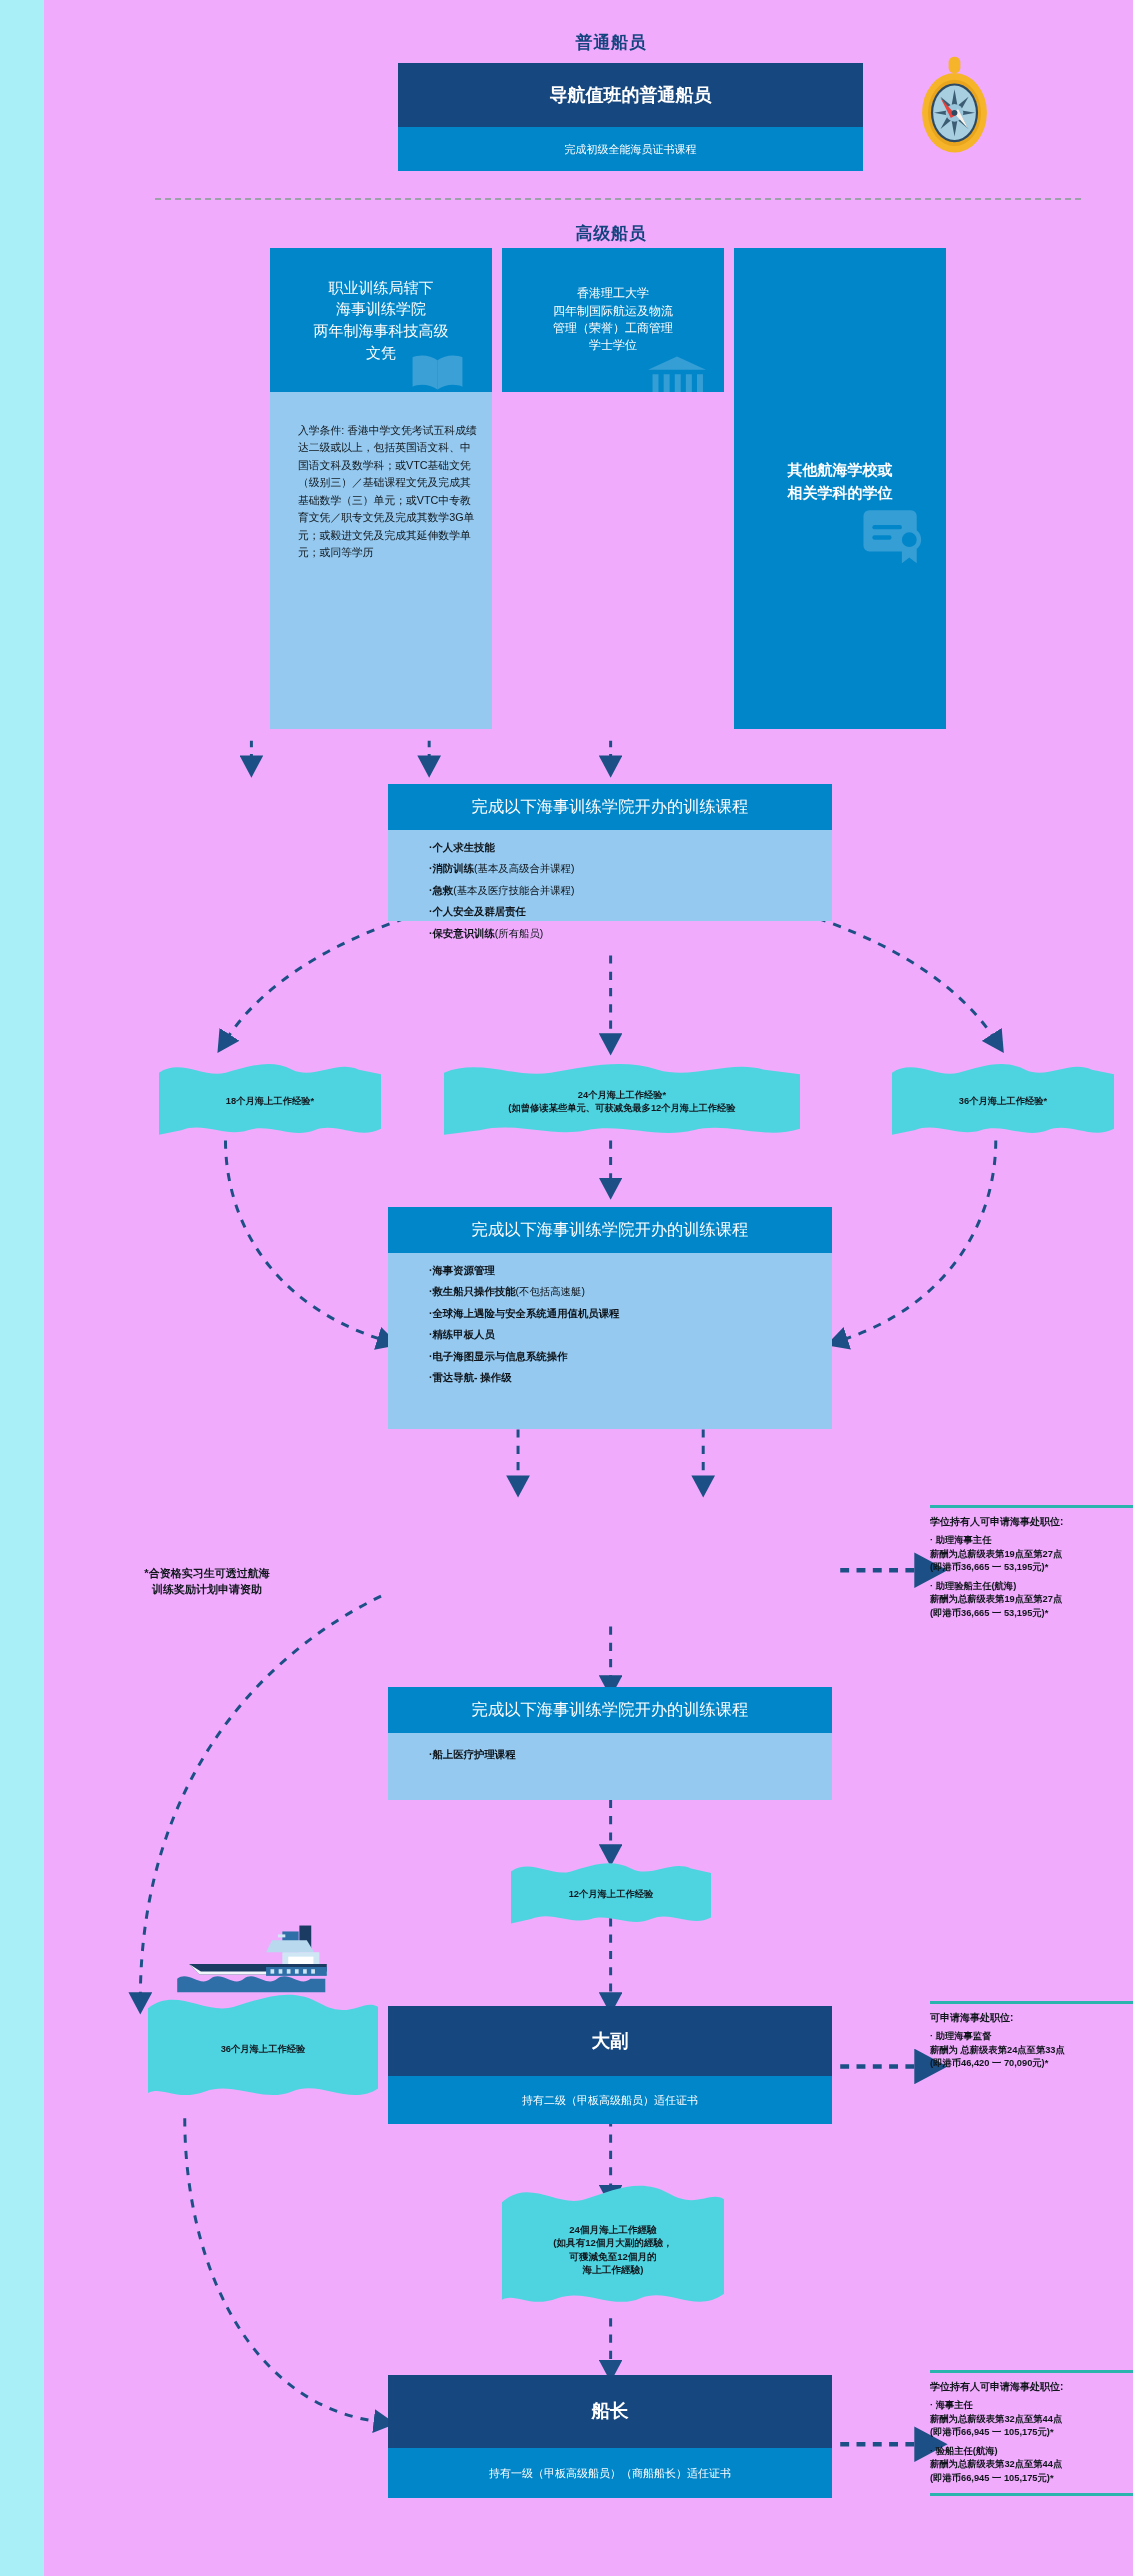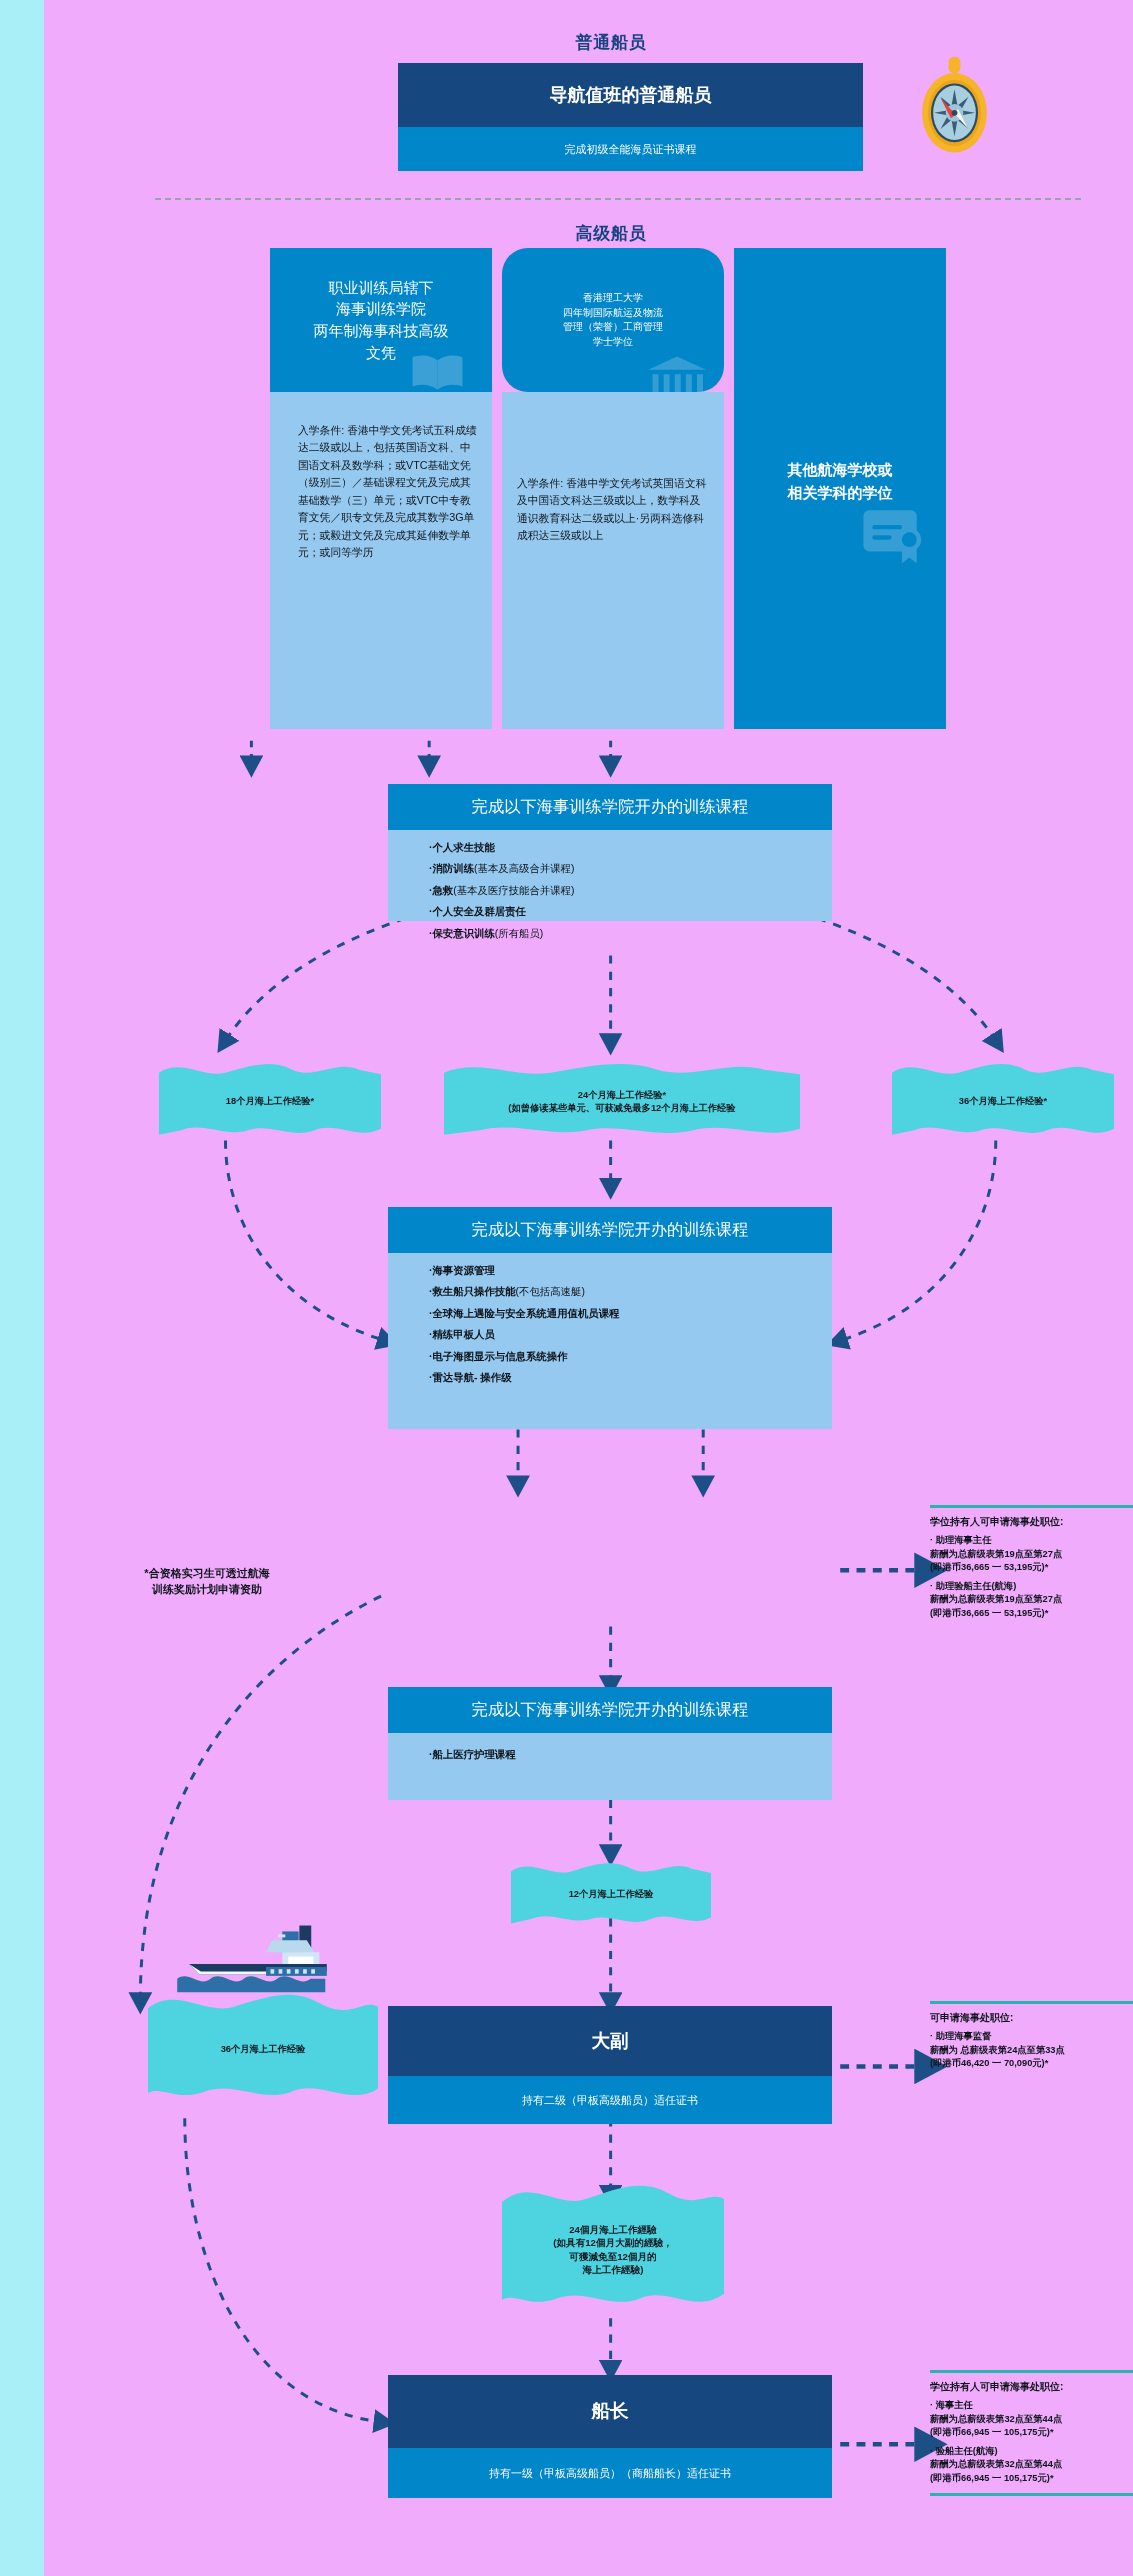--- a/index.html
+++ b/index.html
@@ -239,35 +239,34 @@
 文凭</span>
       <svg width="59" height="44" viewBox="0 0 80 60" style="position:absolute;right:25px;bottom:-1.5px;opacity:.22;">
         <path d="M40,14 C30,6 14,6 6,10 L6,50 C14,46 30,46 40,54 Z" fill="#ffffff"></path>
         <path d="M40,14 C50,6 66,6 74,10 L74,50 C66,46 50,46 40,54 Z" fill="#ffffff"></path>
       </svg>
     </div>
     <div class="edu-body" style="height:337px;padding-left:28px;">入学条件: 香港中学文凭考试五科成绩达二级或以上，包括英国语文科、中国语文科及数学科；或VTC基础文凭（级别三）／基础课程文凭及完成其基础数学（三）单元；或VTC中专教育文凭／职专文凭及完成其数学3G单元；或毅进文凭及完成其延伸数学单元；或同等学历</div>
   </div>
 
   <div class="abs card" style="left:458px;top:248px;width:222px;height:481px;">
-    <div class="card-head-blue" style="height:144px;font-size:10px;white-space:pre-line;position:relative;overflow:hidden;border-radius:26px;">
+    <div class="card-head-blue" style="height:144px;font-size:12px;white-space:pre-line;position:relative;overflow:hidden;">
       <span style="position:relative;z-index:2;">香港理工大学
 四年制国际航运及物流
 管理（荣誉）工商管理
 学士学位</span>
       <svg width="64" height="40" viewBox="0 0 86 54" style="position:absolute;right:15px;bottom:-3px;opacity:.2;">
         <path d="M43,2 L82,20 L4,20 Z" fill="#ffffff"></path>
         <rect x="10" y="26" width="8" height="24" fill="#ffffff"></rect>
         <rect x="25" y="26" width="8" height="24" fill="#ffffff"></rect>
         <rect x="40" y="26" width="8" height="24" fill="#ffffff"></rect>
         <rect x="55" y="26" width="8" height="24" fill="#ffffff"></rect>
         <rect x="70" y="26" width="8" height="24" fill="#ffffff"></rect>
       </svg>
     </div>
-    <div class="edu-body" style="height:337px;padding-top:83px;">入学条件: 香港中学文凭考试英国语文科及中国语文科达三级或以上，数学科及通识教育科达二级或以上·另两科选修科成积达三级或以上</div>
   </div>
 
   <div class="abs card" style="left:690px;top:248px;width:212px;height:481px;background:#0286ca;position:absolute;overflow:hidden;">
     <div style="position:absolute;left:0;right:0;top:211px;color:#fff;font-weight:bold;font-size:15px;text-align:center;line-height:1.5;white-space:pre-line;z-index:2;">其他航海学校或
 相关学科的学位</div>
     <svg width="68" height="58" viewBox="0 0 92 78" style="position:absolute;right:16.3px;top:259px;opacity:.2;">
       <rect x="2" y="4" width="72" height="56" rx="8" fill="#ffffff"></rect>
       <rect x="14" y="24" width="40" height="6" rx="3" fill="#0286ca"></rect>
       <rect x="14" y="38" width="26" height="6" rx="3" fill="#0286ca"></rect>
       <circle cx="64" cy="44" r="16" fill="#ffffff"></circle>

